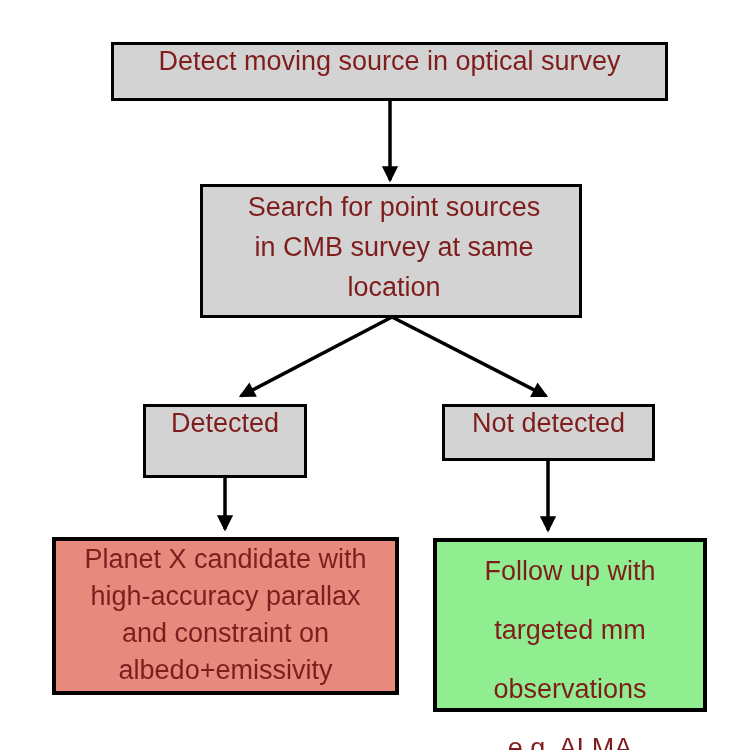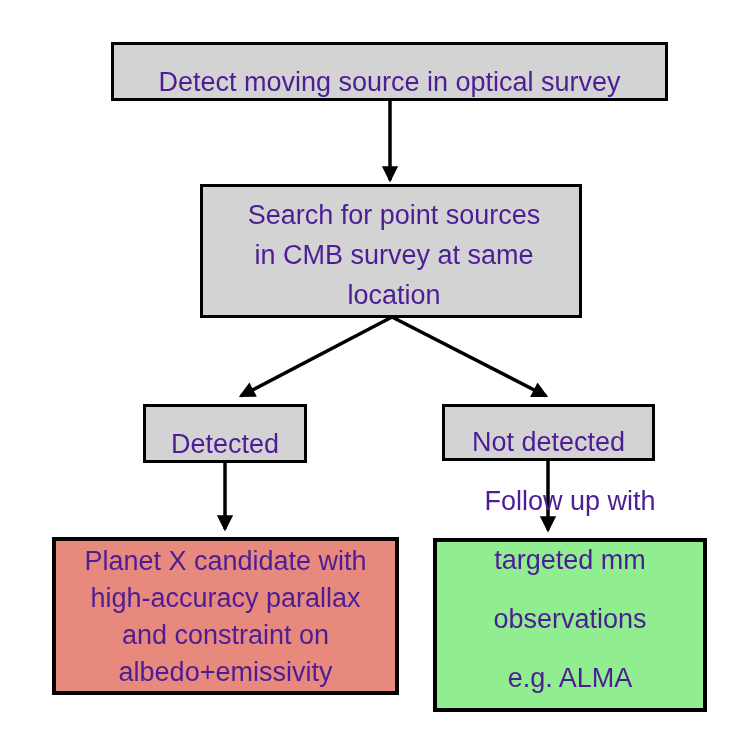--- a/index.html
+++ b/index.html
@@ -27,25 +27,25 @@
     stroke: #000000;
     stroke-width: 3.5;
     fill: none;
   }
   .node {
     position: absolute;
     box-sizing: border-box;
     border: 3px solid #000000;
     background: #d3d3d3;
     display: flex;
-    align-items: flex-end;
+    align-items: flex-start;
     justify-content: center;
     text-align: center;
     white-space: pre-line;
-    color: #4c1d95;
+    color: #7f1d1d;
     font-size: 27px;
     line-height: 1.2;
   }
   .node.thick {
     border-width: 4px;
   }
   .node.n-search  { line-height: 40px; }
   .node.n-planetx { line-height: 37px; }
   .node.n-follow  { line-height: 59px; }
 </style>
@@ -70,21 +70,21 @@
   <div class="node" style="left: 111px; top: 42px; width: 557px; height: 59px; background-color: rgb(211, 211, 211);">
     <span>Detect moving source in optical survey</span>
   </div>
 
   <div class="node n-search" style="left: 200px; top: 184px; width: 382px; height: 134px; background-color: rgb(211, 211, 211); padding-left: 6px;">
     <span>Search for point sources
 in CMB survey at same
 location</span>
   </div>
 
-  <div class="node" style="left: 143px; top: 404px; width: 164px; height: 59px; background-color: rgb(211, 211, 211);">
+  <div class="node" style="left: 143px; top: 404px; width: 164px; height: 74px; background-color: rgb(211, 211, 211);">
     <span>Detected</span>
   </div>
 
   <div class="node" style="left: 442px; top: 404px; width: 213px; height: 57px; background-color: rgb(211, 211, 211);">
     <span>Not detected</span>
   </div>
 
   <div class="node thick n-planetx" style="left: 52px; top: 537px; width: 347px; height: 158px; background-color: rgb(232, 137, 126);">
     <span>Planet X candidate with
 high-accuracy parallax

